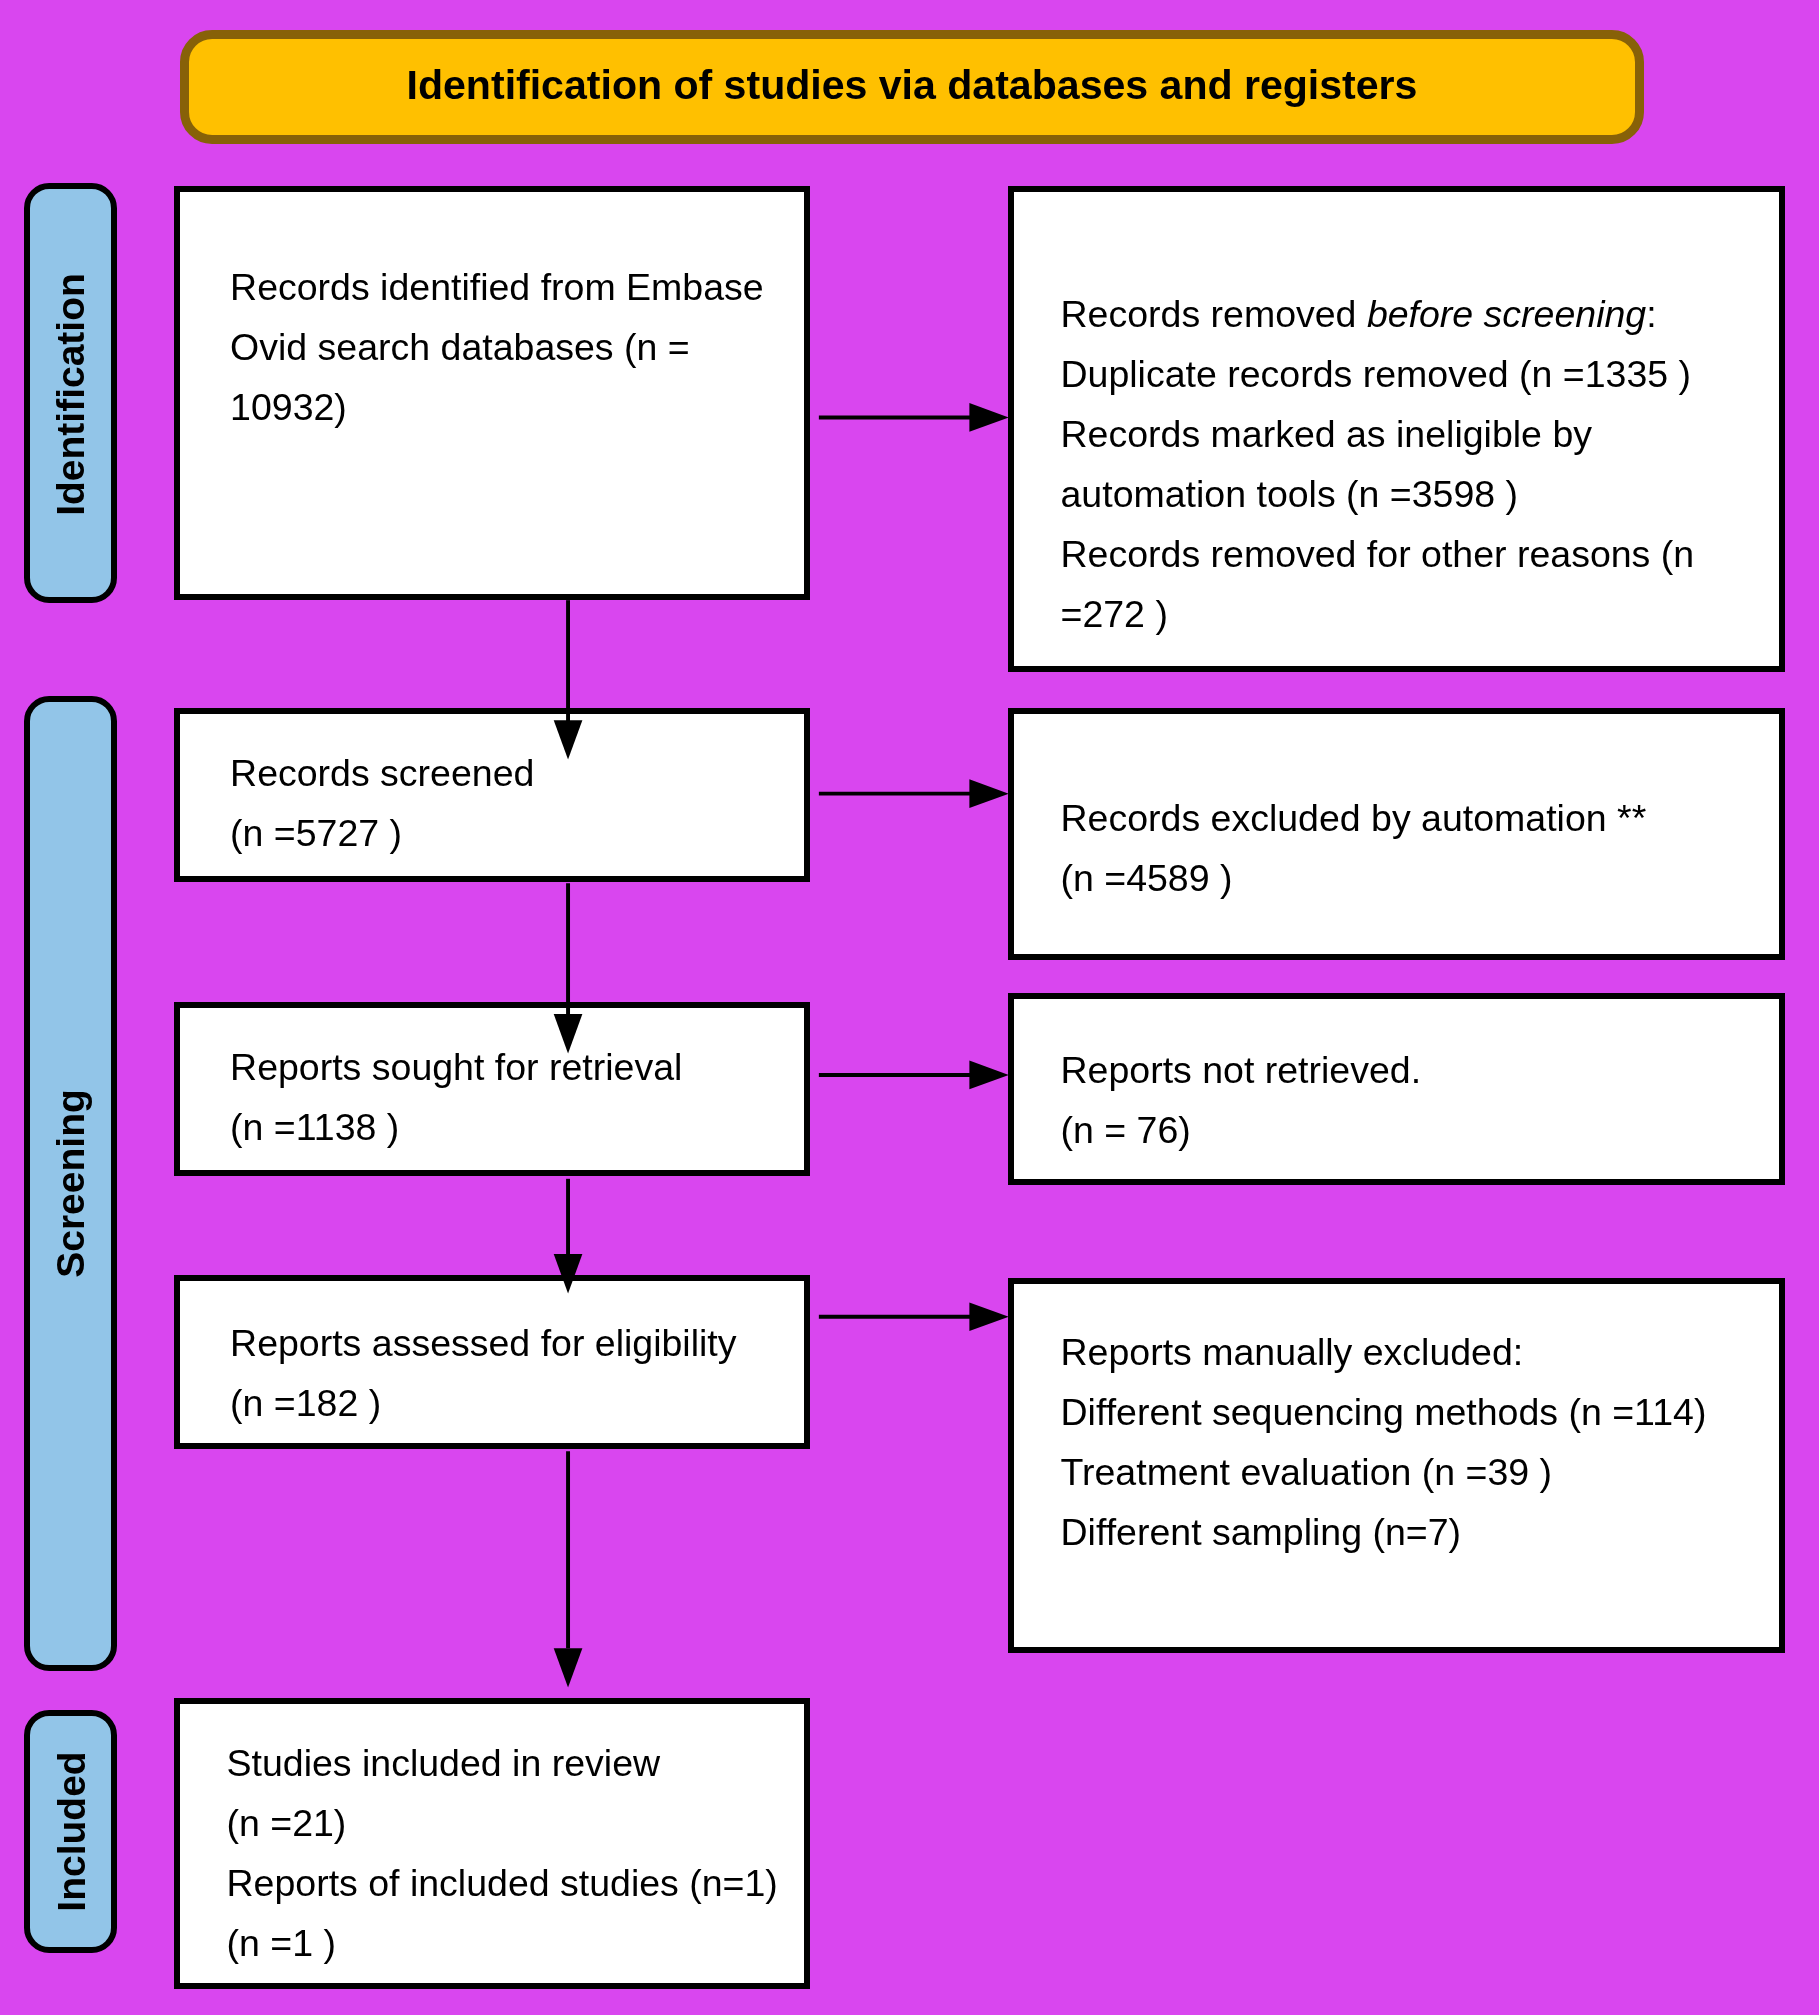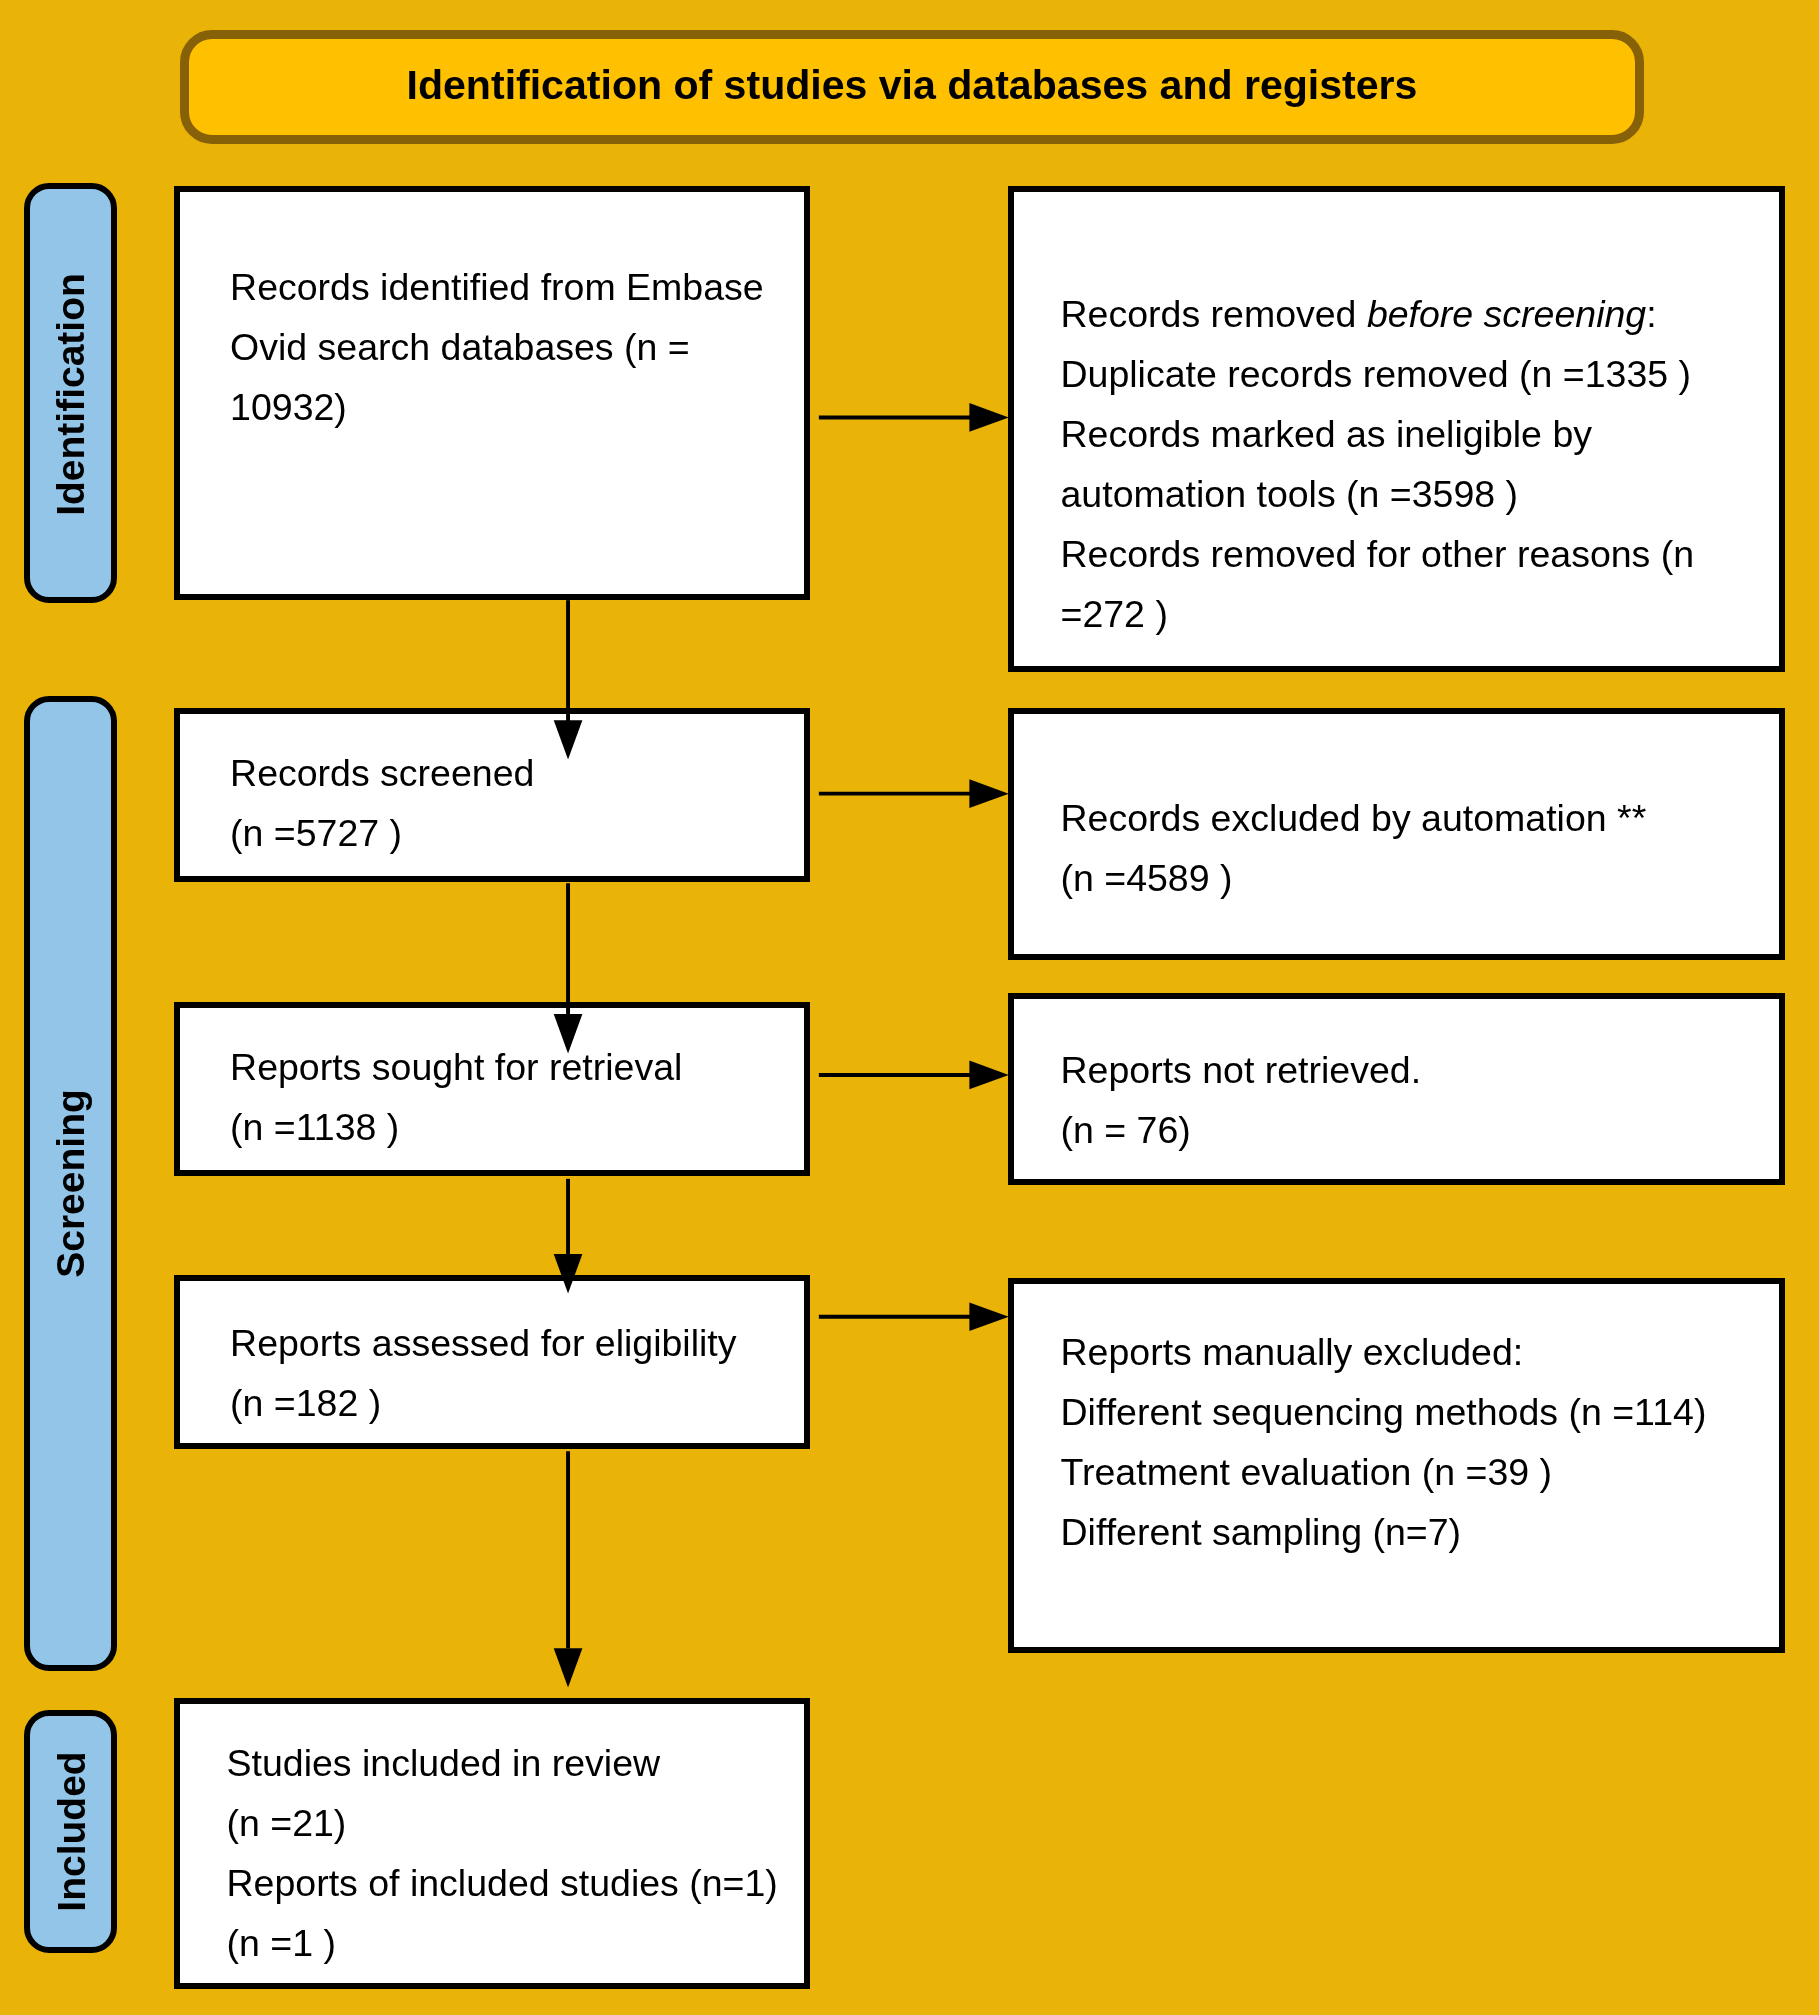--- a/index.html
+++ b/index.html
@@ -6,21 +6,21 @@
     margin: 0;
     padding: 0;
     background: #ffffff;
     font-family: "Liberation Sans", sans-serif;
   }
   .viewport {
     position: relative;
     width: 1820px;
     height: 2015px;
     overflow: hidden;
-    background: #eab308;
+    background: #d946ef;
   }
   .canvas {
     position: absolute;
     left: 0; top: 0;
     width: 607px;
     height: 672px;
     transform: scale(3);
     transform-origin: 0 0;
     --header-fill: #FFC000;
     --header-border: #876108;

